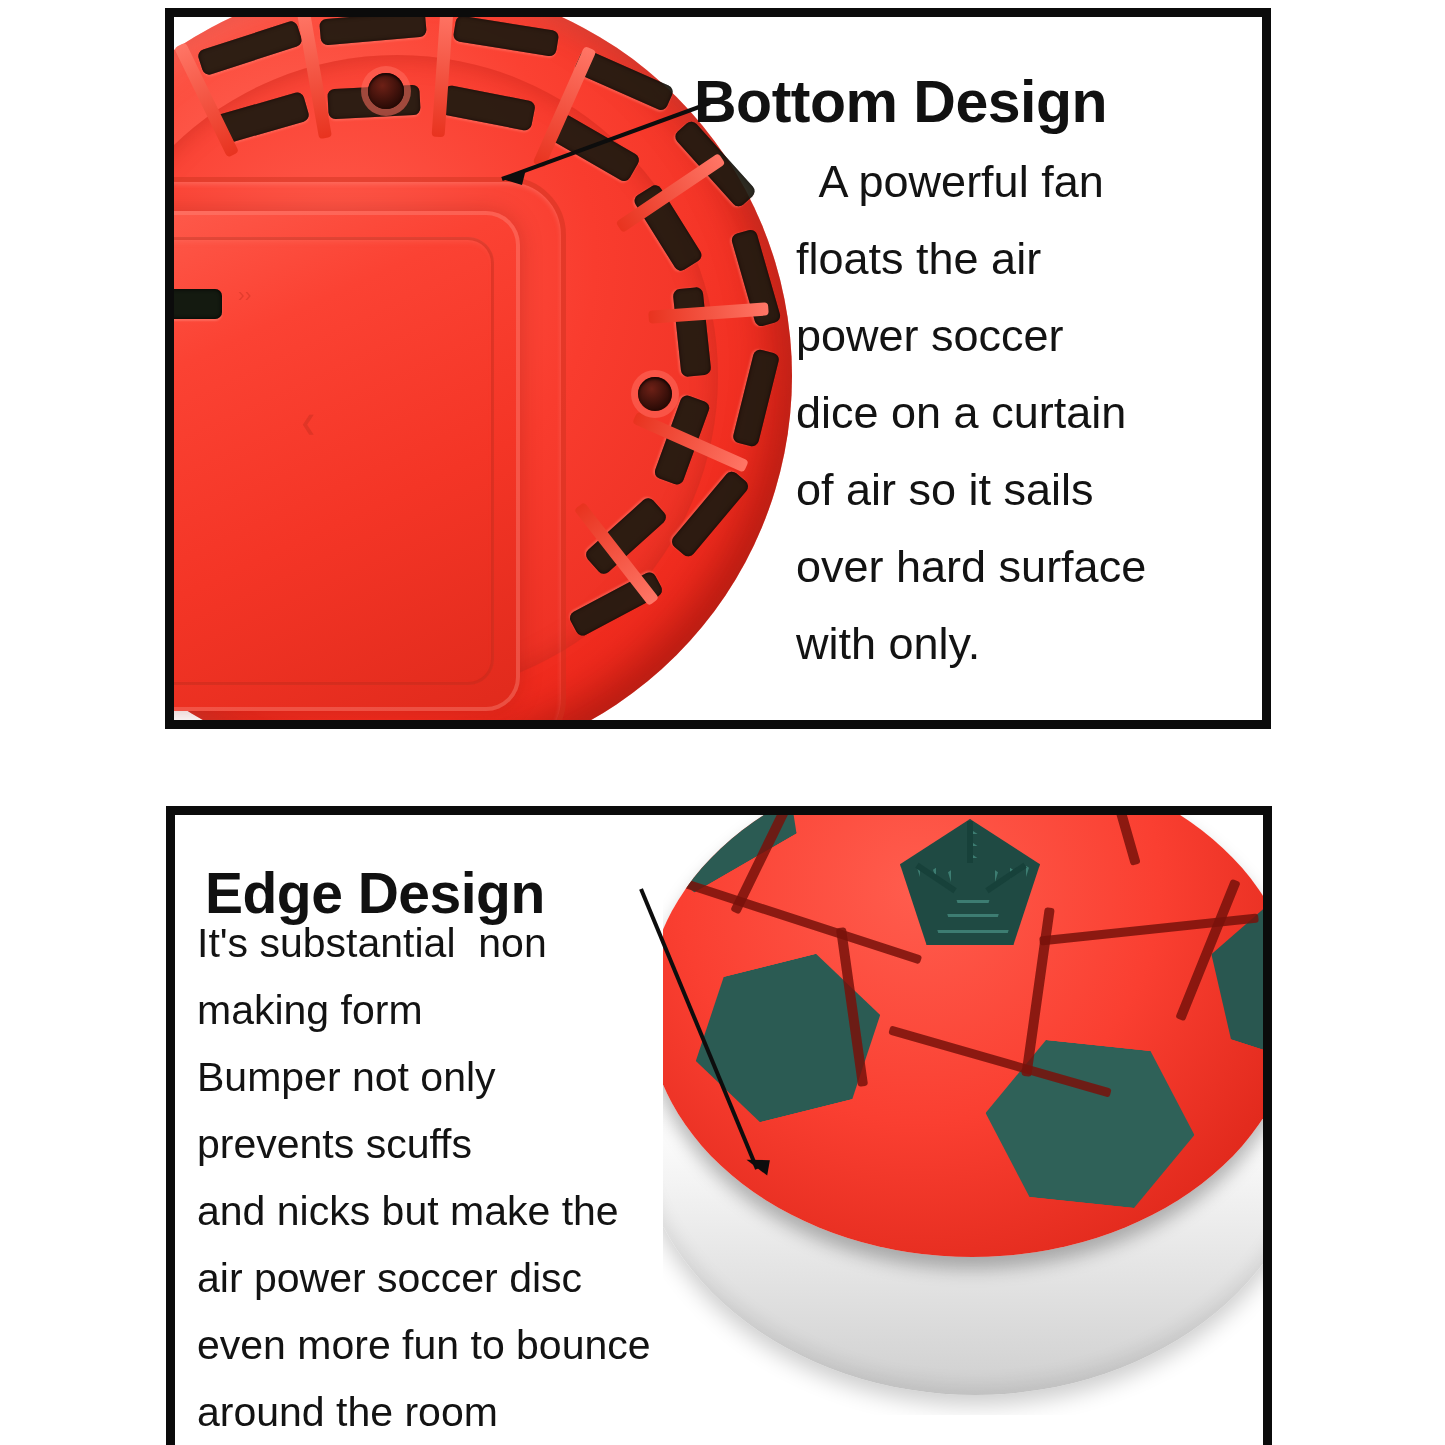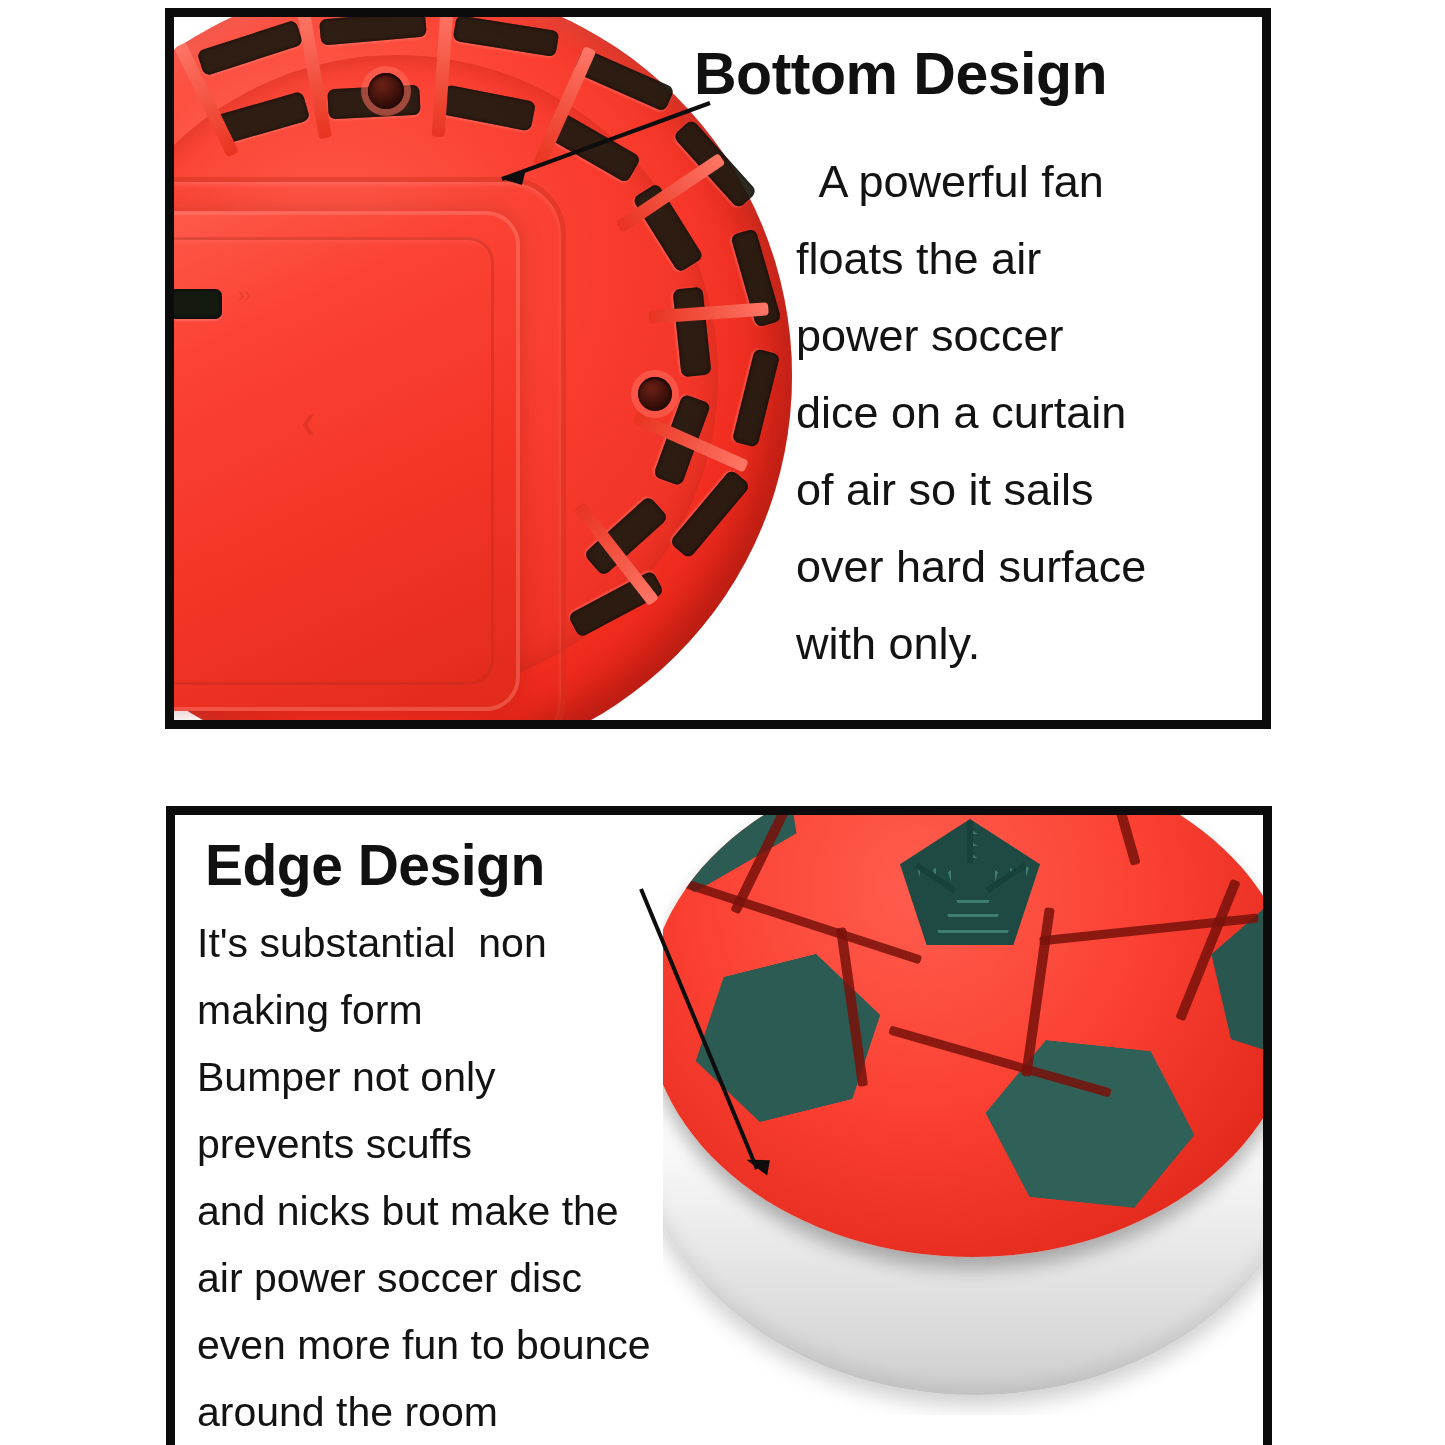--- a/index.html
+++ b/index.html
@@ -37,20 +37,21 @@
   }
 
   
   .heading {
     position: absolute;
     font-weight: bold;
     color: #111111;
     letter-spacing: -0.5px;
     white-space: nowrap;
     line-height: 1;
+    margin-top: 28px;
   }
   #bottom-design-title {
     left: 520px;
     top: 28px;
     font-size: 59px;
   }
   #edge-design-title {
     left: 30px;
     top: 22px;
     font-size: 57px;

